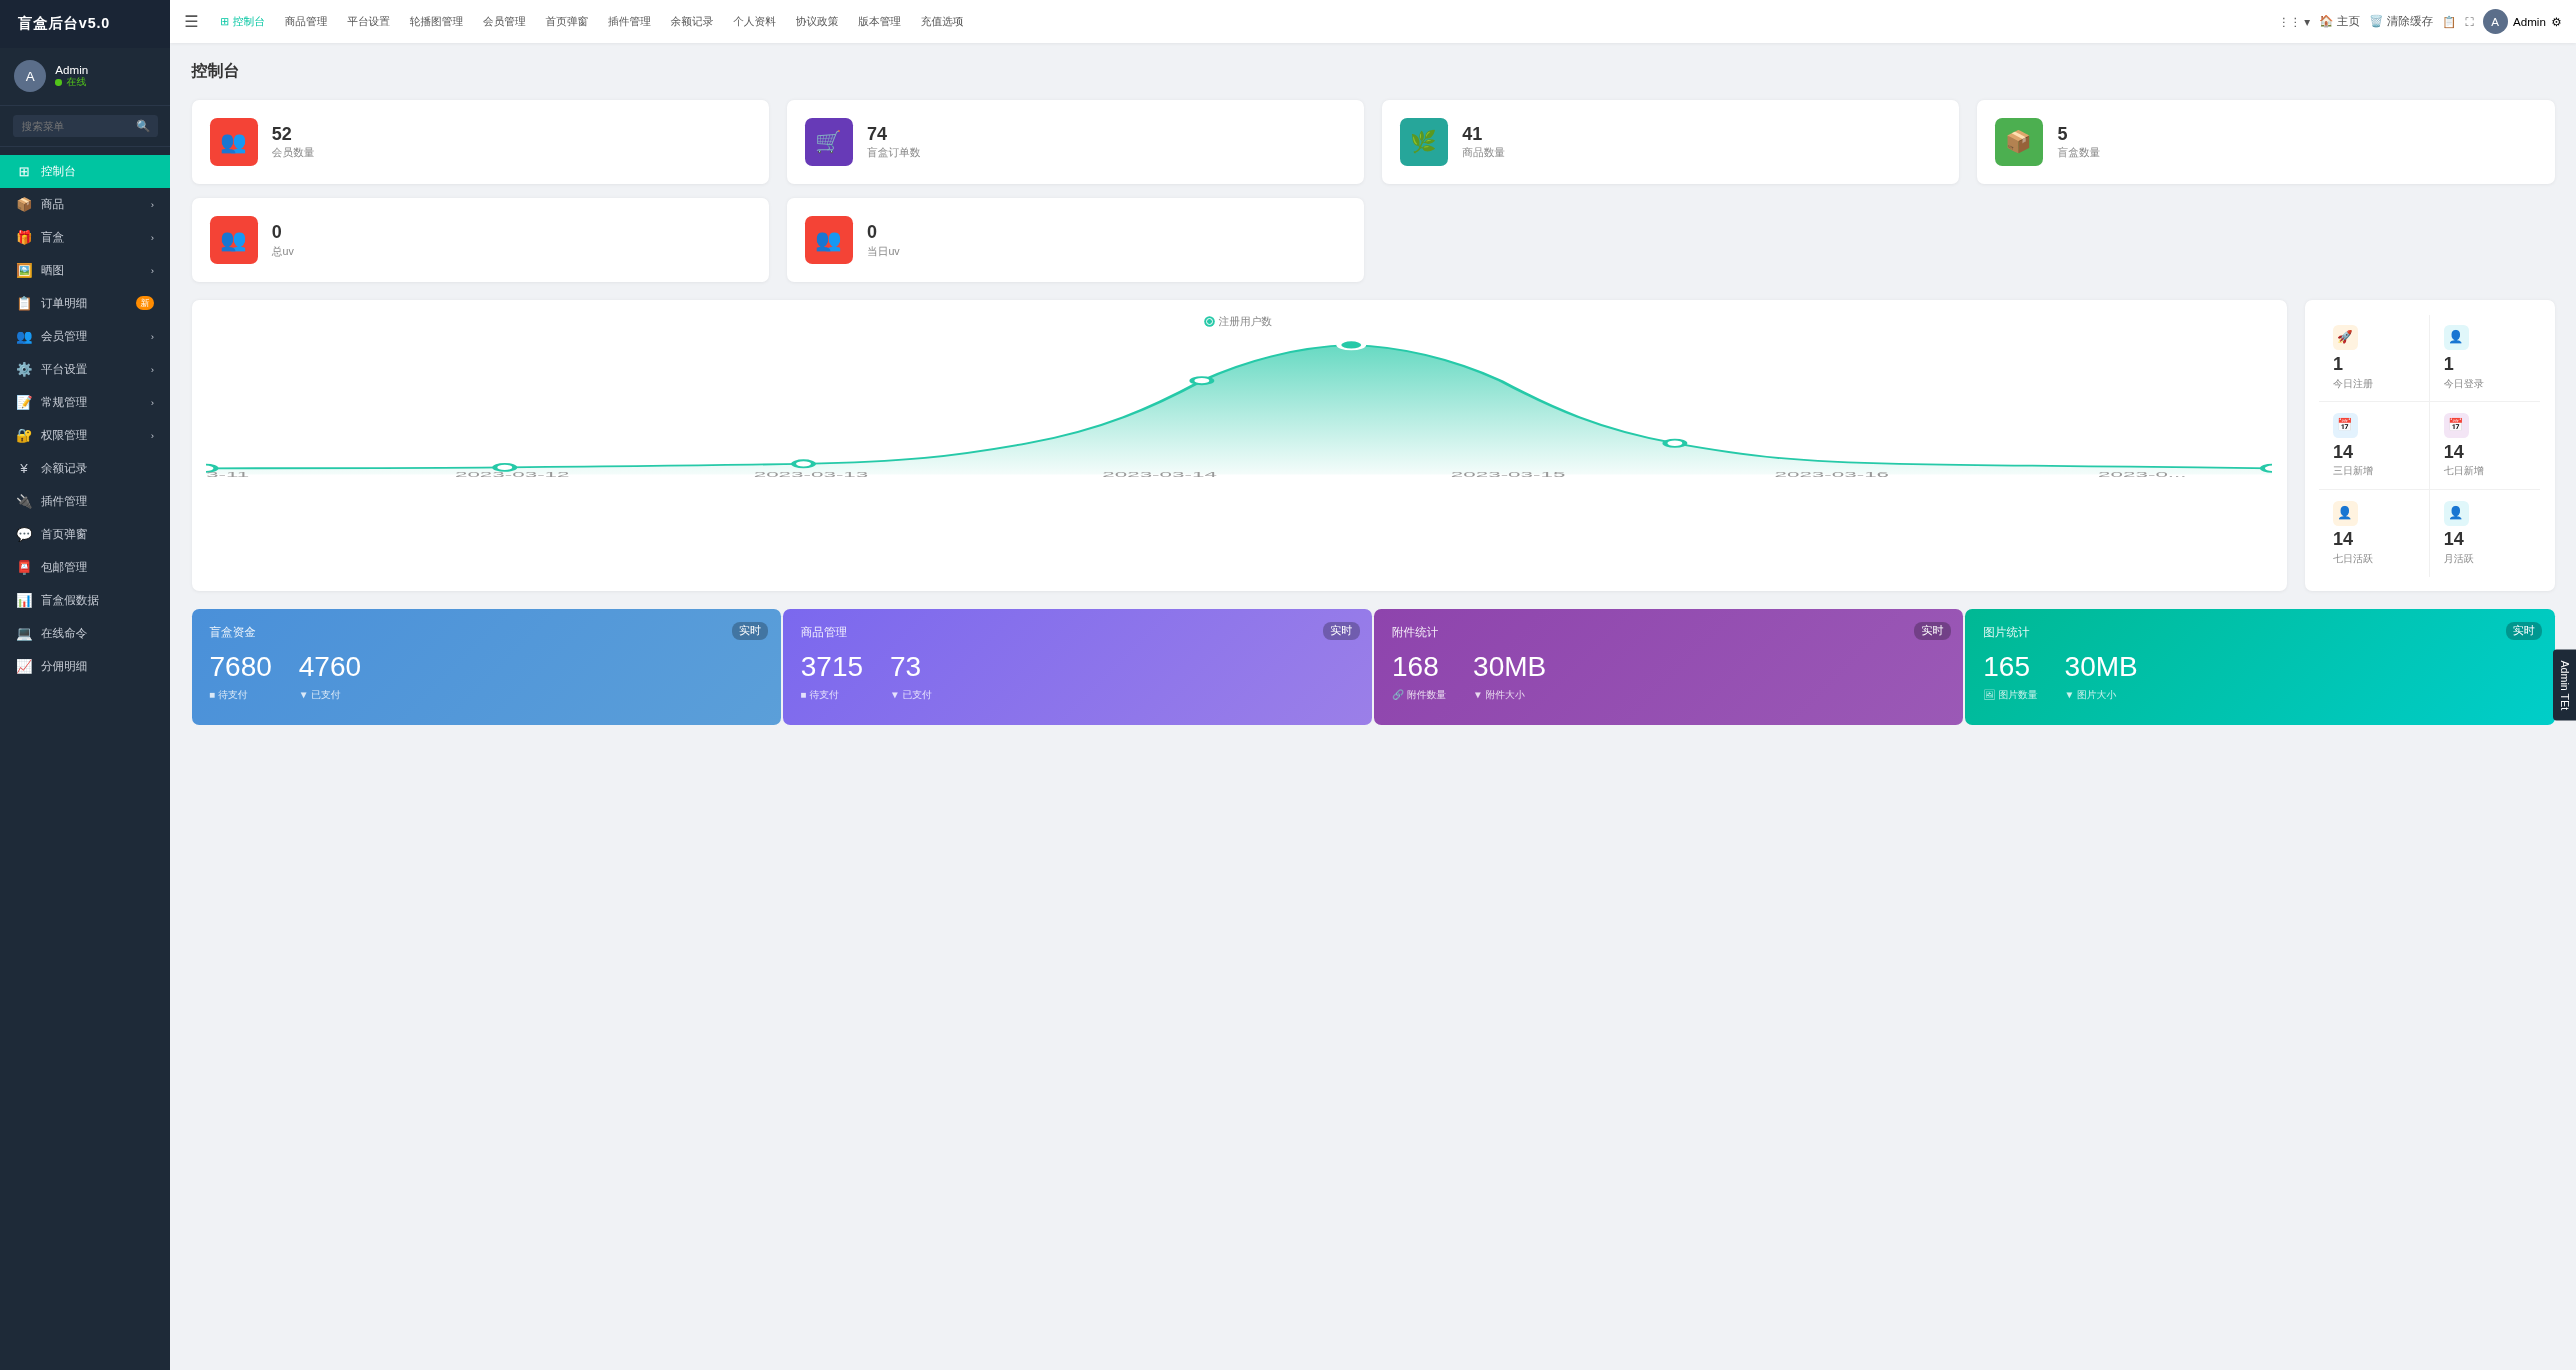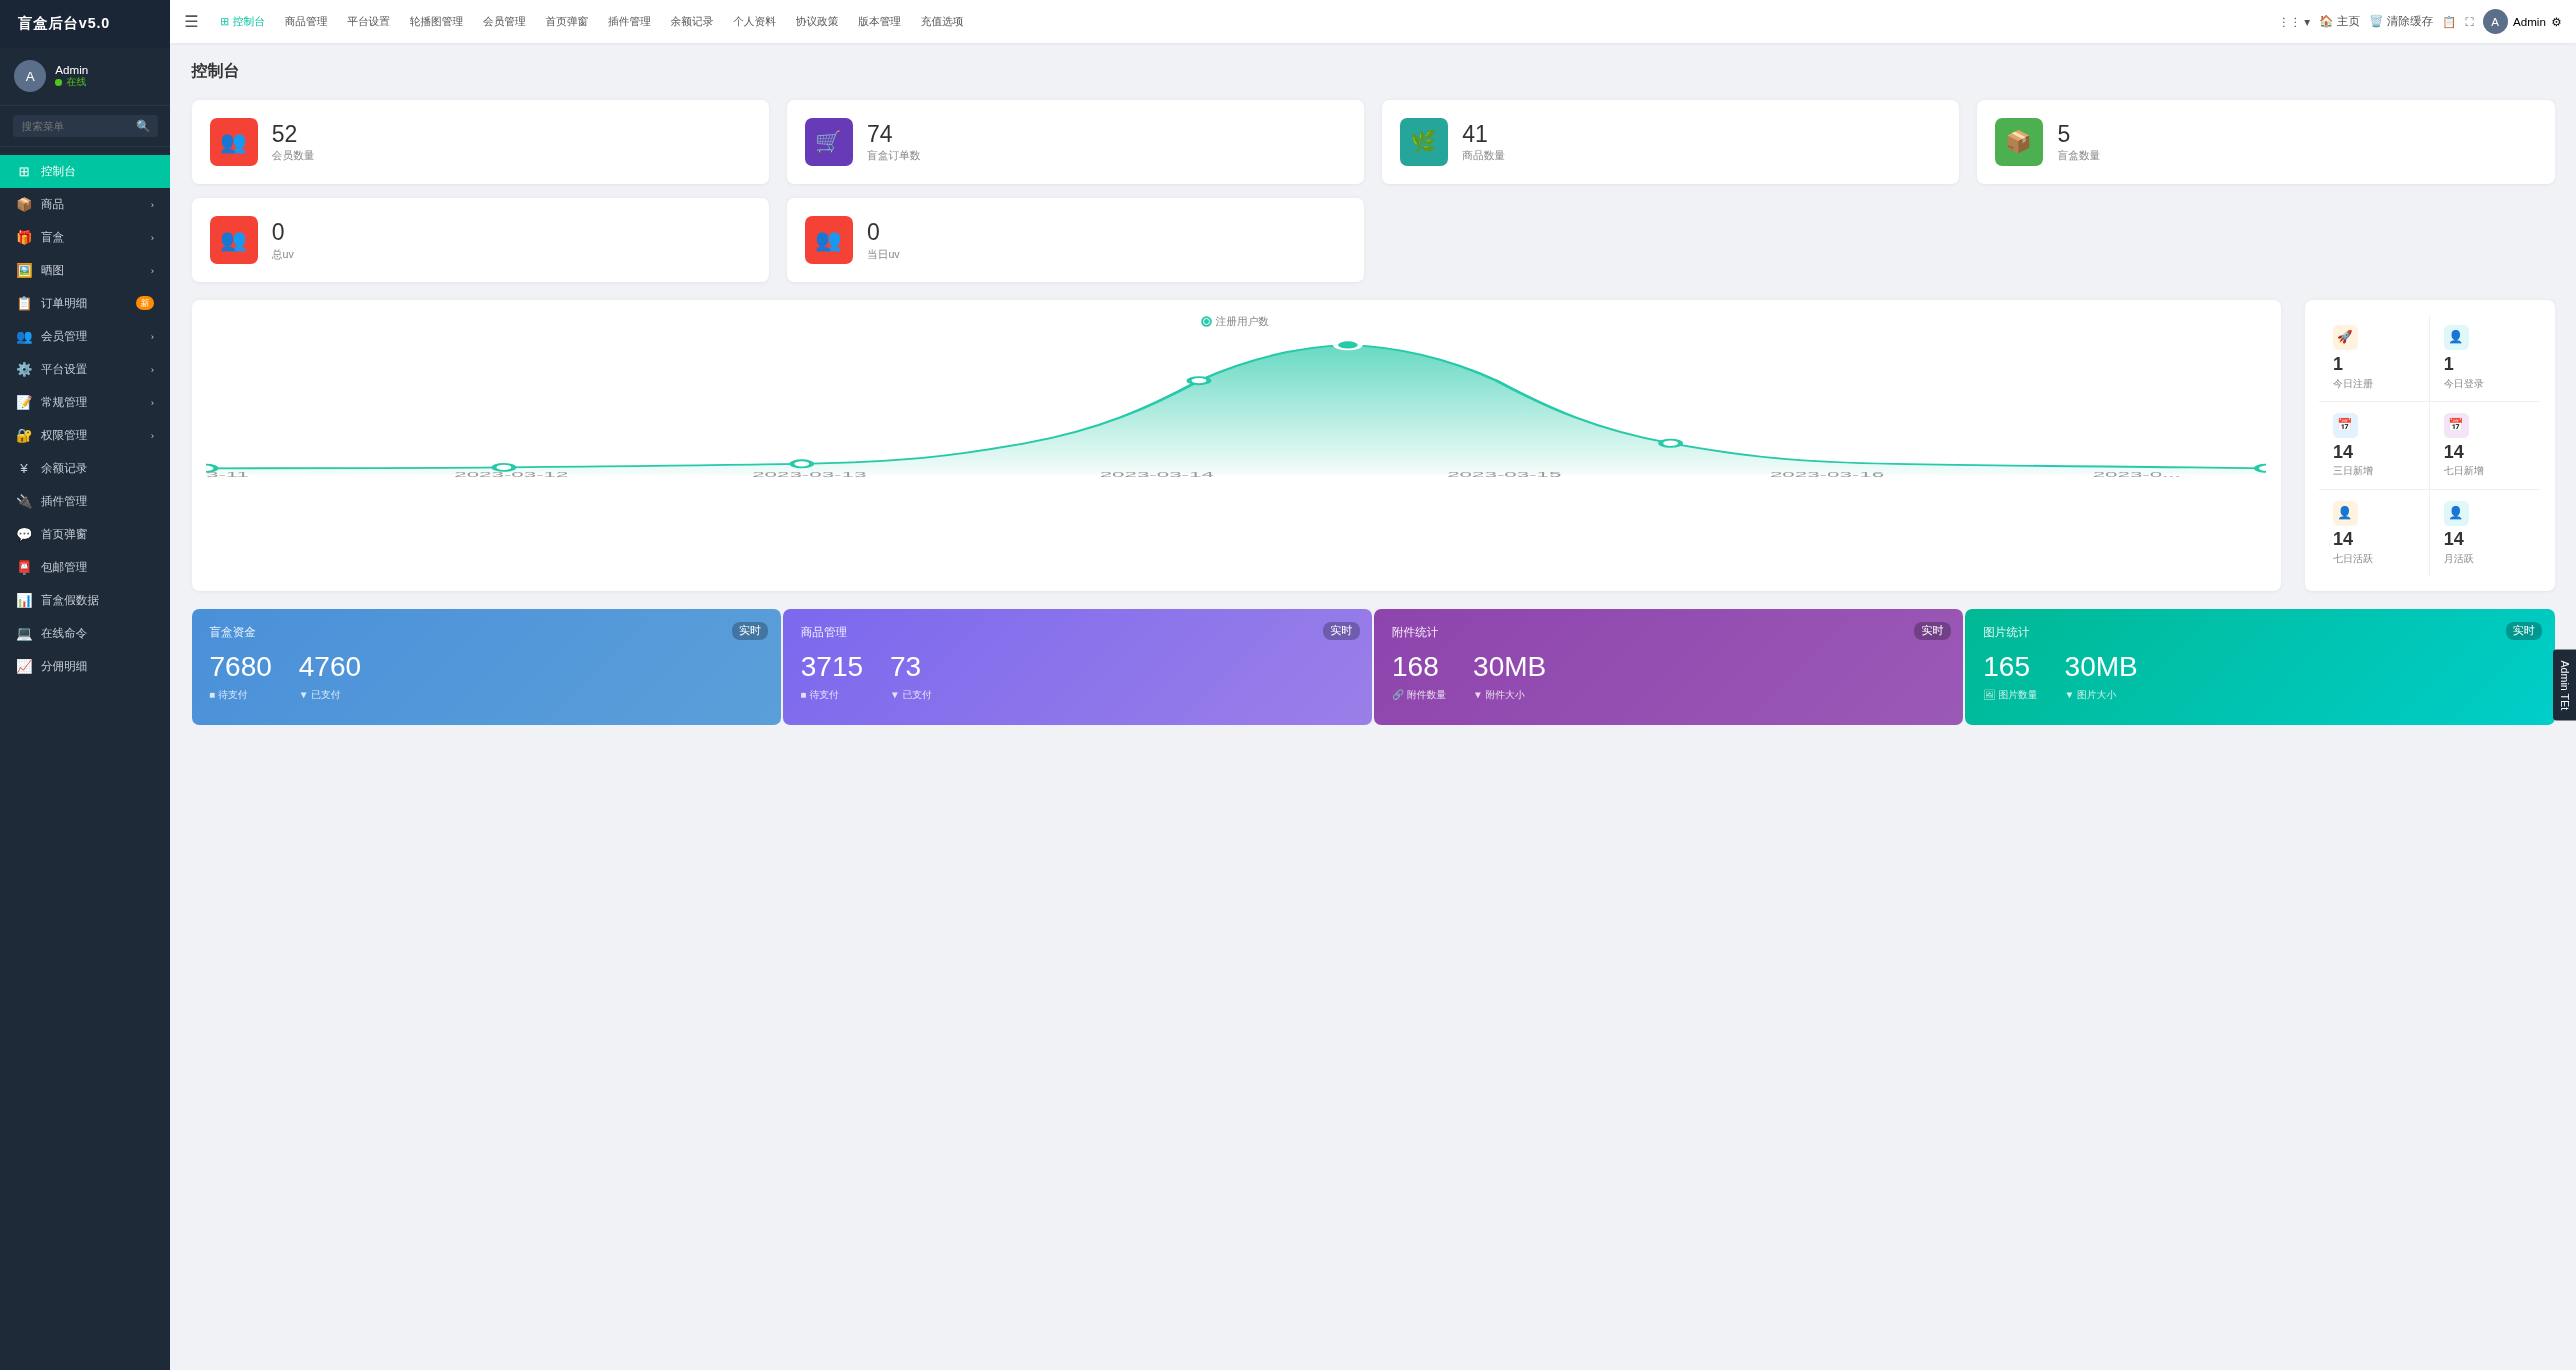--- a/index.html
+++ b/index.html
@@ -97,25 +97,25 @@
     .page-subtitle { font-size: 10.7px; color: #888; margin-top: 3.6px; }
 
     
     .stat-cards { display: grid; grid-template-columns: repeat(4, 1fr); gap: 18px; margin: 18px 0 14.3px; }
     .stat-card { background: #fff; border-radius: 7.2px; padding: 18px; display: flex; align-items: center; gap: 14.3px; box-shadow: 0 0.9px 3.6px rgba(0,0,0,0.06); }
     .stat-icon { width: 48px; height: 48px; border-radius: 7.2px; display: flex; align-items: center; justify-content: center; font-size: 21.5px; flex-shrink: 0; }
     .stat-icon.red { background: #f44336; }
     .stat-icon.purple { background: #673ab7; }
     .stat-icon.teal { background: #26a69a; }
     .stat-icon.green { background: #4caf50; }
-    .stat-info .num { font-size: 23px; font-weight: normal; color: #333; }
+    .stat-info .num { font-size: 18px; font-weight: bold; color: #333; }
     .stat-info .label { font-size: 10.7px; color: #888; margin-top: 1.8px; }
 
     
-    .chart-section { display: grid; grid-template-columns: 1fr 250px; gap: 24px; margin-bottom: 18px; }
+    .chart-section { display: grid; grid-template-columns: 1fr 250px; gap: 18px; margin-bottom: 18px; }
     .chart-card { background: #fff; border-radius: 7.2px; padding: 14.3px; box-shadow: 0 0.9px 3.6px rgba(0,0,0,0.06); }
     .chart-title { font-size: 10.7px; color: #888; text-align: center; margin-bottom: 7.2px; display: flex; align-items: center; justify-content: center; gap: 5.4px; }
     .chart-legend-dot { width: 7.2px; height: 7.2px; border-radius: 50%; background: #26c9a8; border: 1.8px solid #fff; box-shadow: 0 0 0 1.8px #26c9a8; }
     .chart-area { width: 100%; height: 143px; position: relative; overflow: hidden; }
 
     .stats-right { background: #fff; border-radius: 7.2px; padding: 14.3px; box-shadow: 0 0.9px 3.6px rgba(0,0,0,0.06); display: grid; grid-template-columns: 1fr 1fr; gap: 0; }
     .stat-right-item { padding: 10.7px 14.3px; border-bottom: 0.9px solid #f0f0f0; }
     .stat-right-item:nth-child(odd) { border-right: 0.9px solid #f0f0f0; }
     .stat-right-item:nth-last-child(-n+2) { border-bottom: none; }
     .stat-right-num { font-size: 18px; font-weight: bold; color: #333; }

